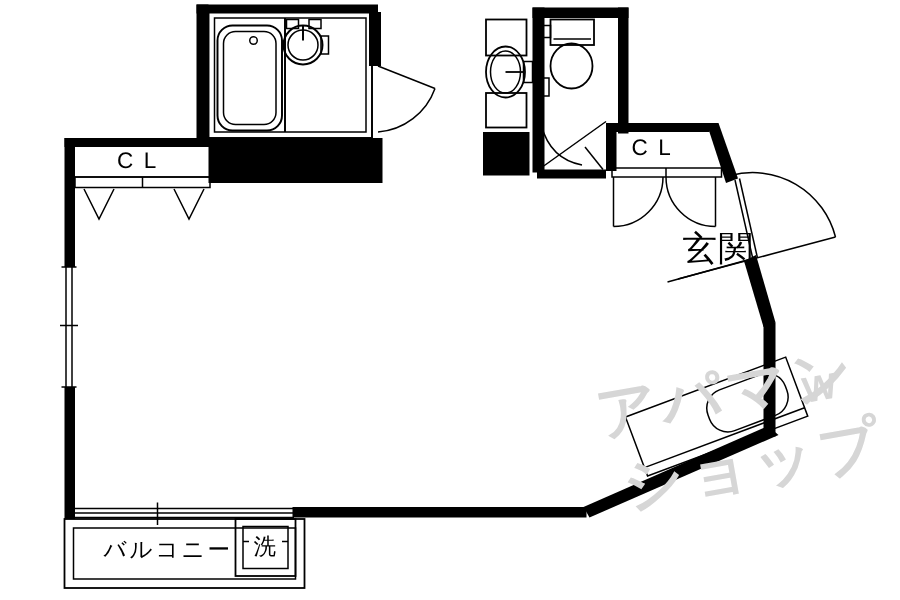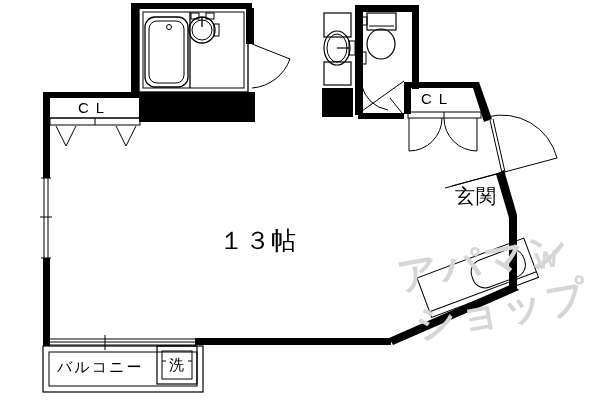--- a/index.html
+++ b/index.html
@@ -3,22 +3,22 @@
 <meta charset="utf-8">
 <style>
   html,body{margin:0;padding:0;}
   body{font-family:"Liberation Sans","DejaVu Sans",sans-serif;background:#fff;}
   .stage{position:relative;width:600px;height:400px;background:#fff;overflow:hidden;text-align:right;}
   .plan-svg{position:absolute;left:0;top:0;}
   .lbl{position:absolute;color:#000;white-space:nowrap;line-height:1;}
   .lbl-cl{font-size:15px;letter-spacing:7px;}
   .lbl-room{font-size:27px;letter-spacing:3px;}
   .lbl-size{font-size:25px;letter-spacing:1px;}
-  .lbl-balcony{font-size:15px;letter-spacing:2px;}
-  .lbl-genkan{font-size:20px;letter-spacing:1px;margin-top:32px;}
+  .lbl-balcony{font-size:15px;letter-spacing:2px;margin-left:12px;}
+  .lbl-genkan{font-size:23px;letter-spacing:1px;}
   .lbl-laundry{font-size:15px;}
   .wm{position:absolute;font-weight:bold;transform:rotate(-10deg);transform-origin:left top;}
   .wm-big{font-size:40px;letter-spacing:3px;}
   .wm-small{font-size:24px;}
 </style>
 </head>
 <body>
 
 <div class="stage">
 
@@ -132,21 +132,20 @@
     <g transform="translate(417,278) rotate(-20.5)" fill="none" stroke="#000" stroke-width="1">
       <rect x="0" y="0" width="114" height="42"></rect>
       <line x1="0" y1="36" x2="114" y2="36"></line>
       <rect x="52" y="5" width="55" height="29" rx="13"></rect>
     </g>
   </svg>
 
   <div class="lbl lbl-cl" style="left:78px;top:100px;">CL</div>
   <div class="lbl lbl-cl" style="left:421px;top:91px;">CL</div>
   <div class="lbl lbl-genkan" style="left:455px;top:154px;">玄関</div>
-  <div class="lbl lbl-size" style="left:219px;top:228px;">１３帖</div>
   <div class="lbl lbl-balcony" style="left:57px;top:359px;">バルコニー</div>
   <div class="lbl lbl-laundry" style="left:169px;top:357px;">洗</div>
 
   <div class="wm wm-big" style="left:393px;top:250px;color:#d6d6d6;">アパマン</div>
   <div class="wm wm-big" style="left:411px;top:298px;color:#d6d6d6;">ショップ</div>
   <div class="wm wm-small" style="left:533px;top:248px;color:#d6d6d6;">W</div>
 
 </div>
 
 </body></html>

